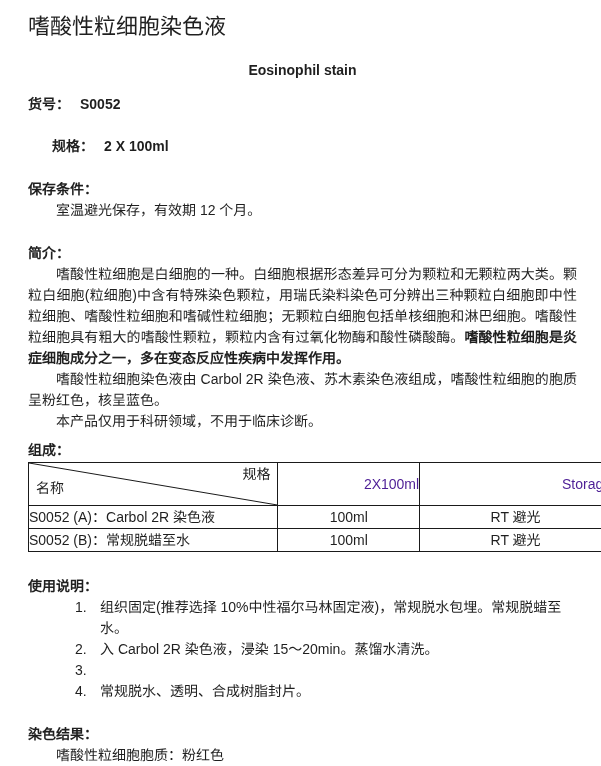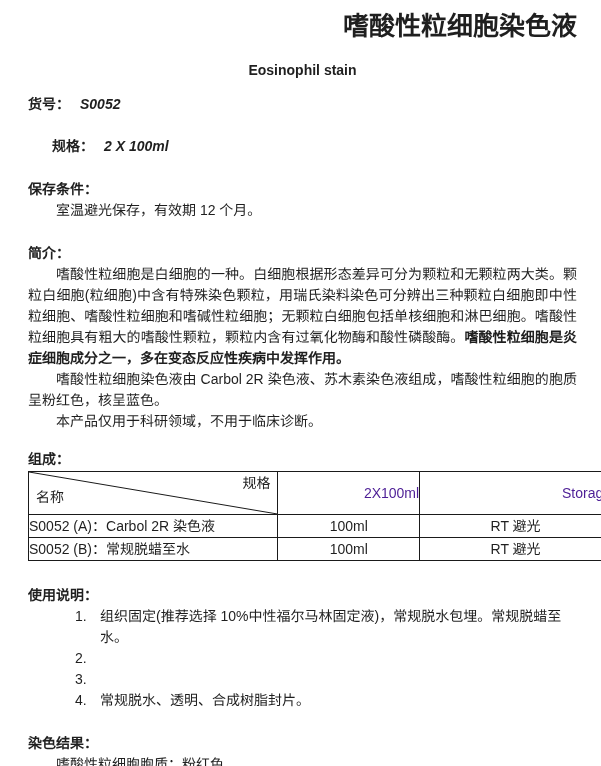--- a/index.html
+++ b/index.html
@@ -14,48 +14,48 @@
     padding: 0 24px 0 28px;
     overflow: hidden;
     font-family: "Liberation Sans", "DejaVu Sans", sans-serif;
     font-size: 14px;
     line-height: 21px;
     color: #1f1f1f;
     -webkit-font-smoothing: antialiased;
   }
   .doc-title {
     margin: 13px 0 0 0;
-    font-size: 26px;
+    font-size: 22px;
     line-height: 27px;
-    font-weight: 700;
-    text-align: right;
+    font-weight: 400;
+    text-align: left;
   }
   .doc-subtitle {
     margin: 19px 0 0 0;
     font-size: 14px;
     line-height: 22px;
     font-weight: 700;
     text-align: center;
   }
   .kv-line {
     margin-top: 13px;
     font-weight: 700;
   }
   .kv-line + .kv-line {
     margin-top: 21px;
     margin-left: 24px;
   }
-  .kv-value { margin-left: 10px; font-style: italic; }
+  .kv-value { margin-left: 10px; }
   .section-heading {
     font-weight: 700;
     margin: 0;
   }
   .mt-storage   { margin-top: 22px; }
   .mt-intro     { margin-top: 22px; }
-  .mt-compose   { margin-top: 17px; }
+  .mt-compose   { margin-top: 8px; }
   .mt-usage     { margin-top: 24px; }
   .mt-result    { margin-top: 22px; }
   .indent-line { padding-left: 28px; }
   .para {
     margin: 0;
     text-indent: 28px;
     text-align: justify;
   }
   .para .bold-run { font-weight: 700; }
   .compose-table {
@@ -182,20 +182,21 @@
   </table>
 
 <div class="section-heading mt-usage">使用说明：</div>
 <ol class="steps-list">
   <li class="step-row">
       <span class="step-num">1.</span>
       <span>组织固定(推荐选择 10%中性福尔马林固定液)，常规脱水包埋。常规脱蜡至水。</span>
     </li>
   <li class="step-row">
       <span class="step-num">2.</span>
+      <span>入 Carbol 2R 染色液，浸染 15～20min。蒸馏水清洗。</span>
     </li>
   <li class="step-row">
       <span class="step-num">3.</span>
     </li>
   <li class="step-row">
       <span class="step-num">4.</span>
       <span>常规脱水、透明、合成树脂封片。</span>
     </li>
 </ol>
 

